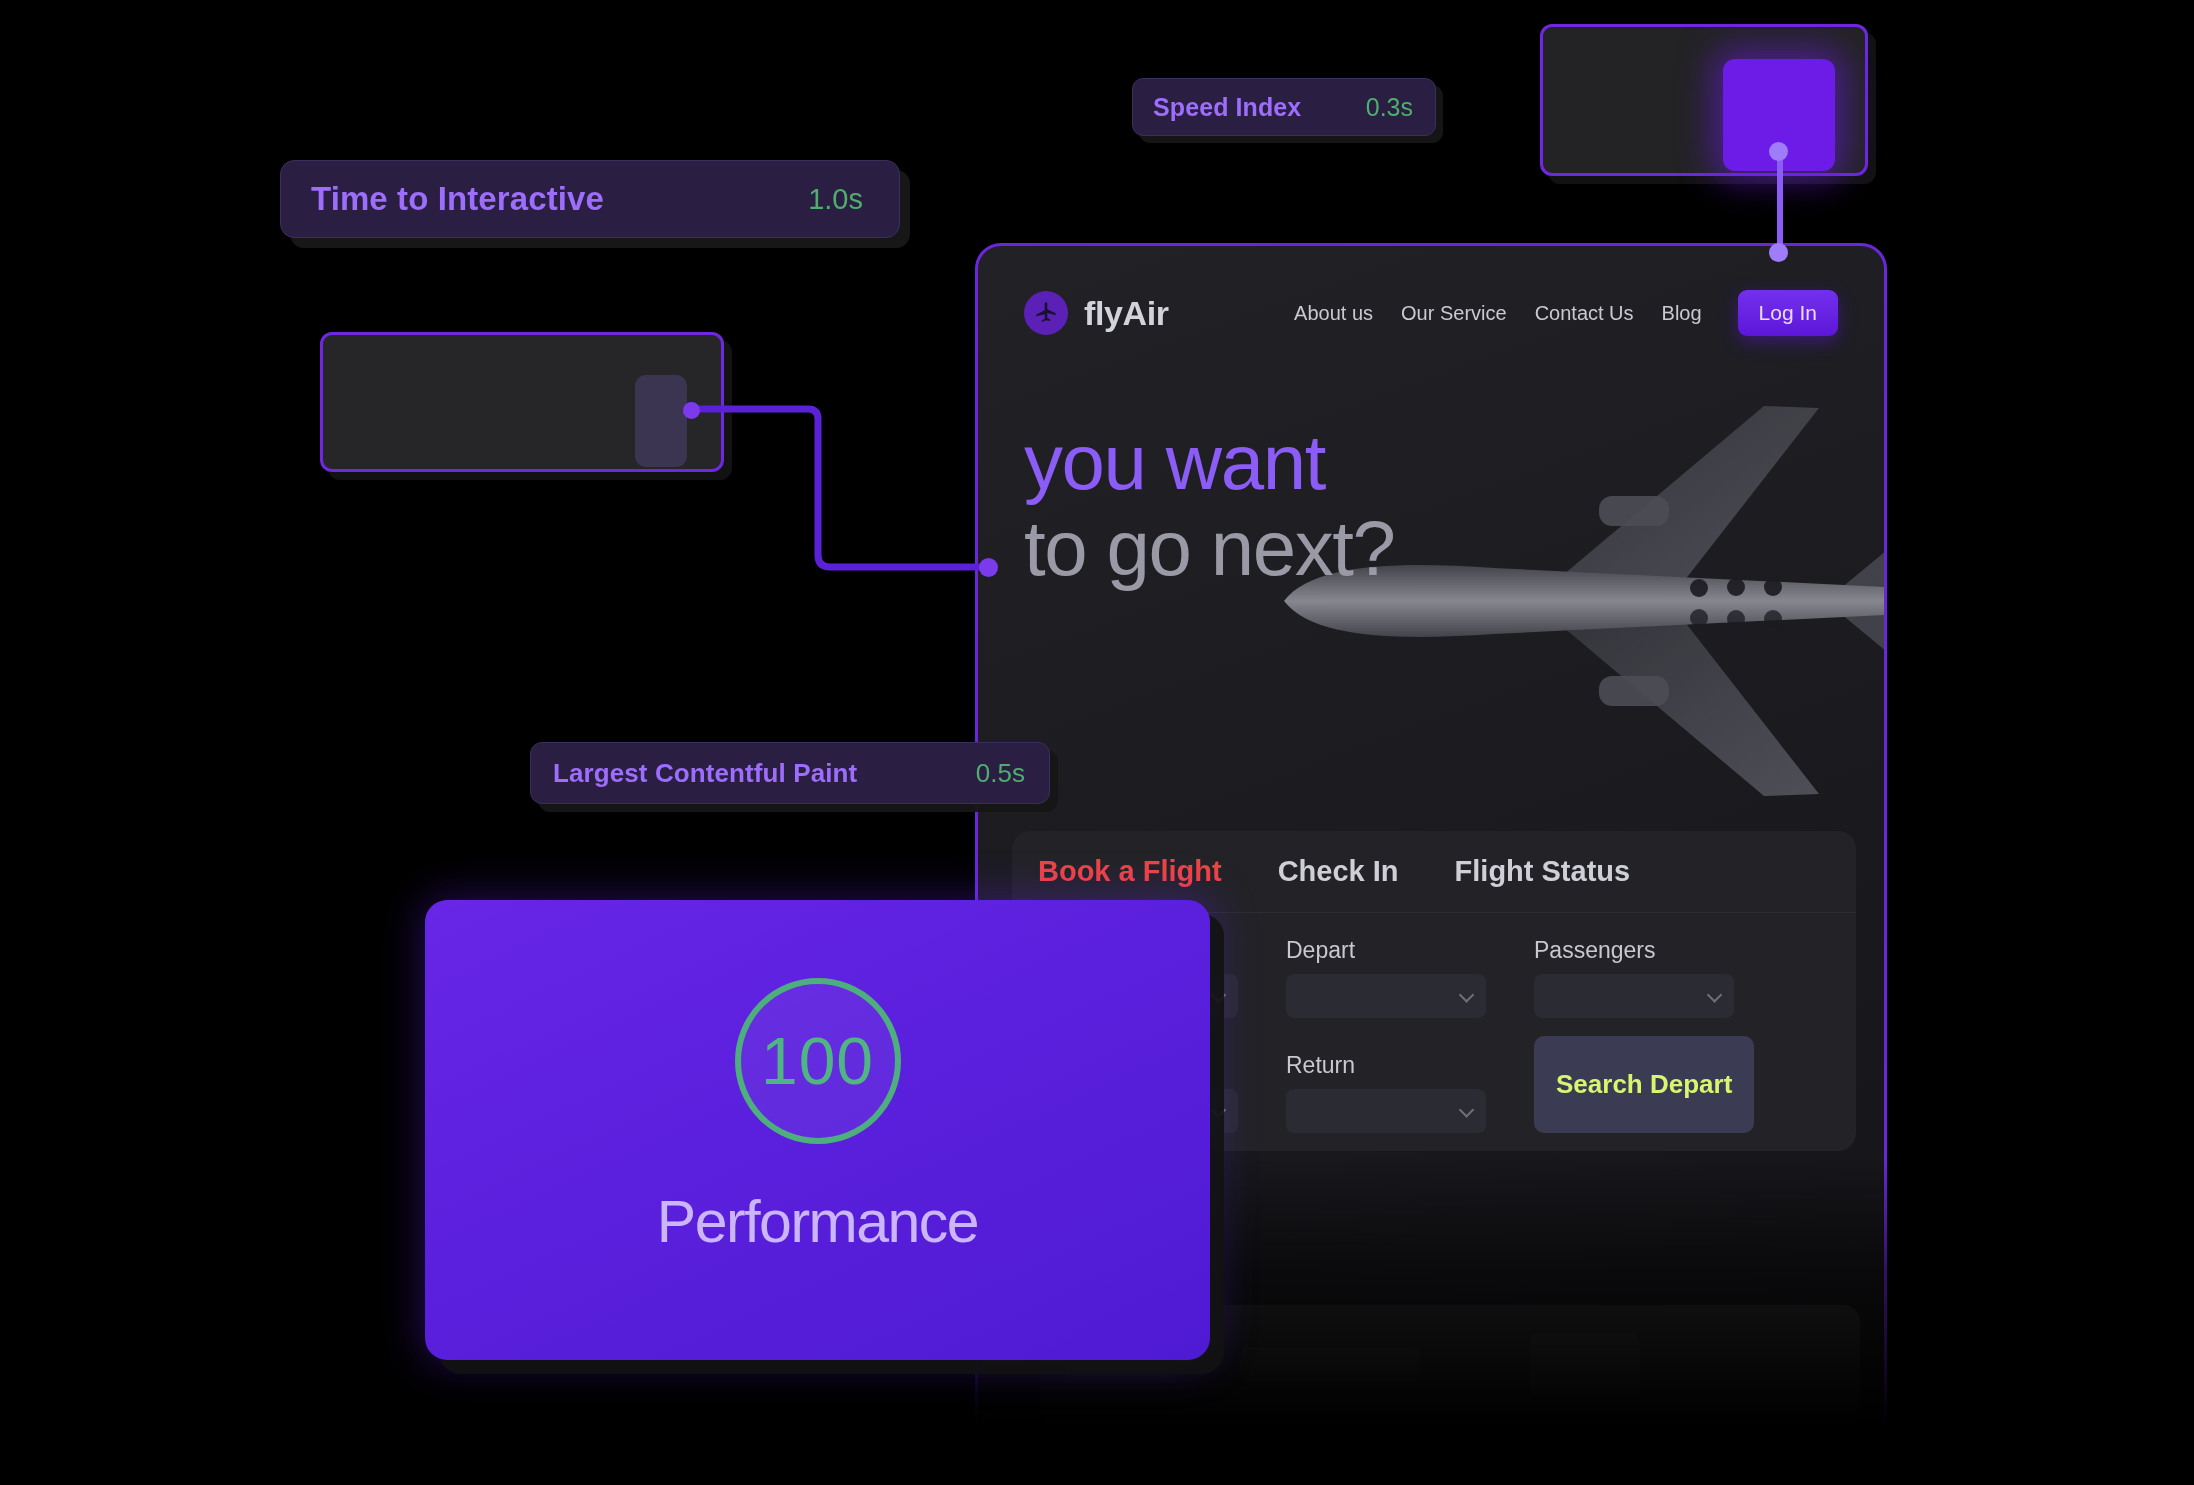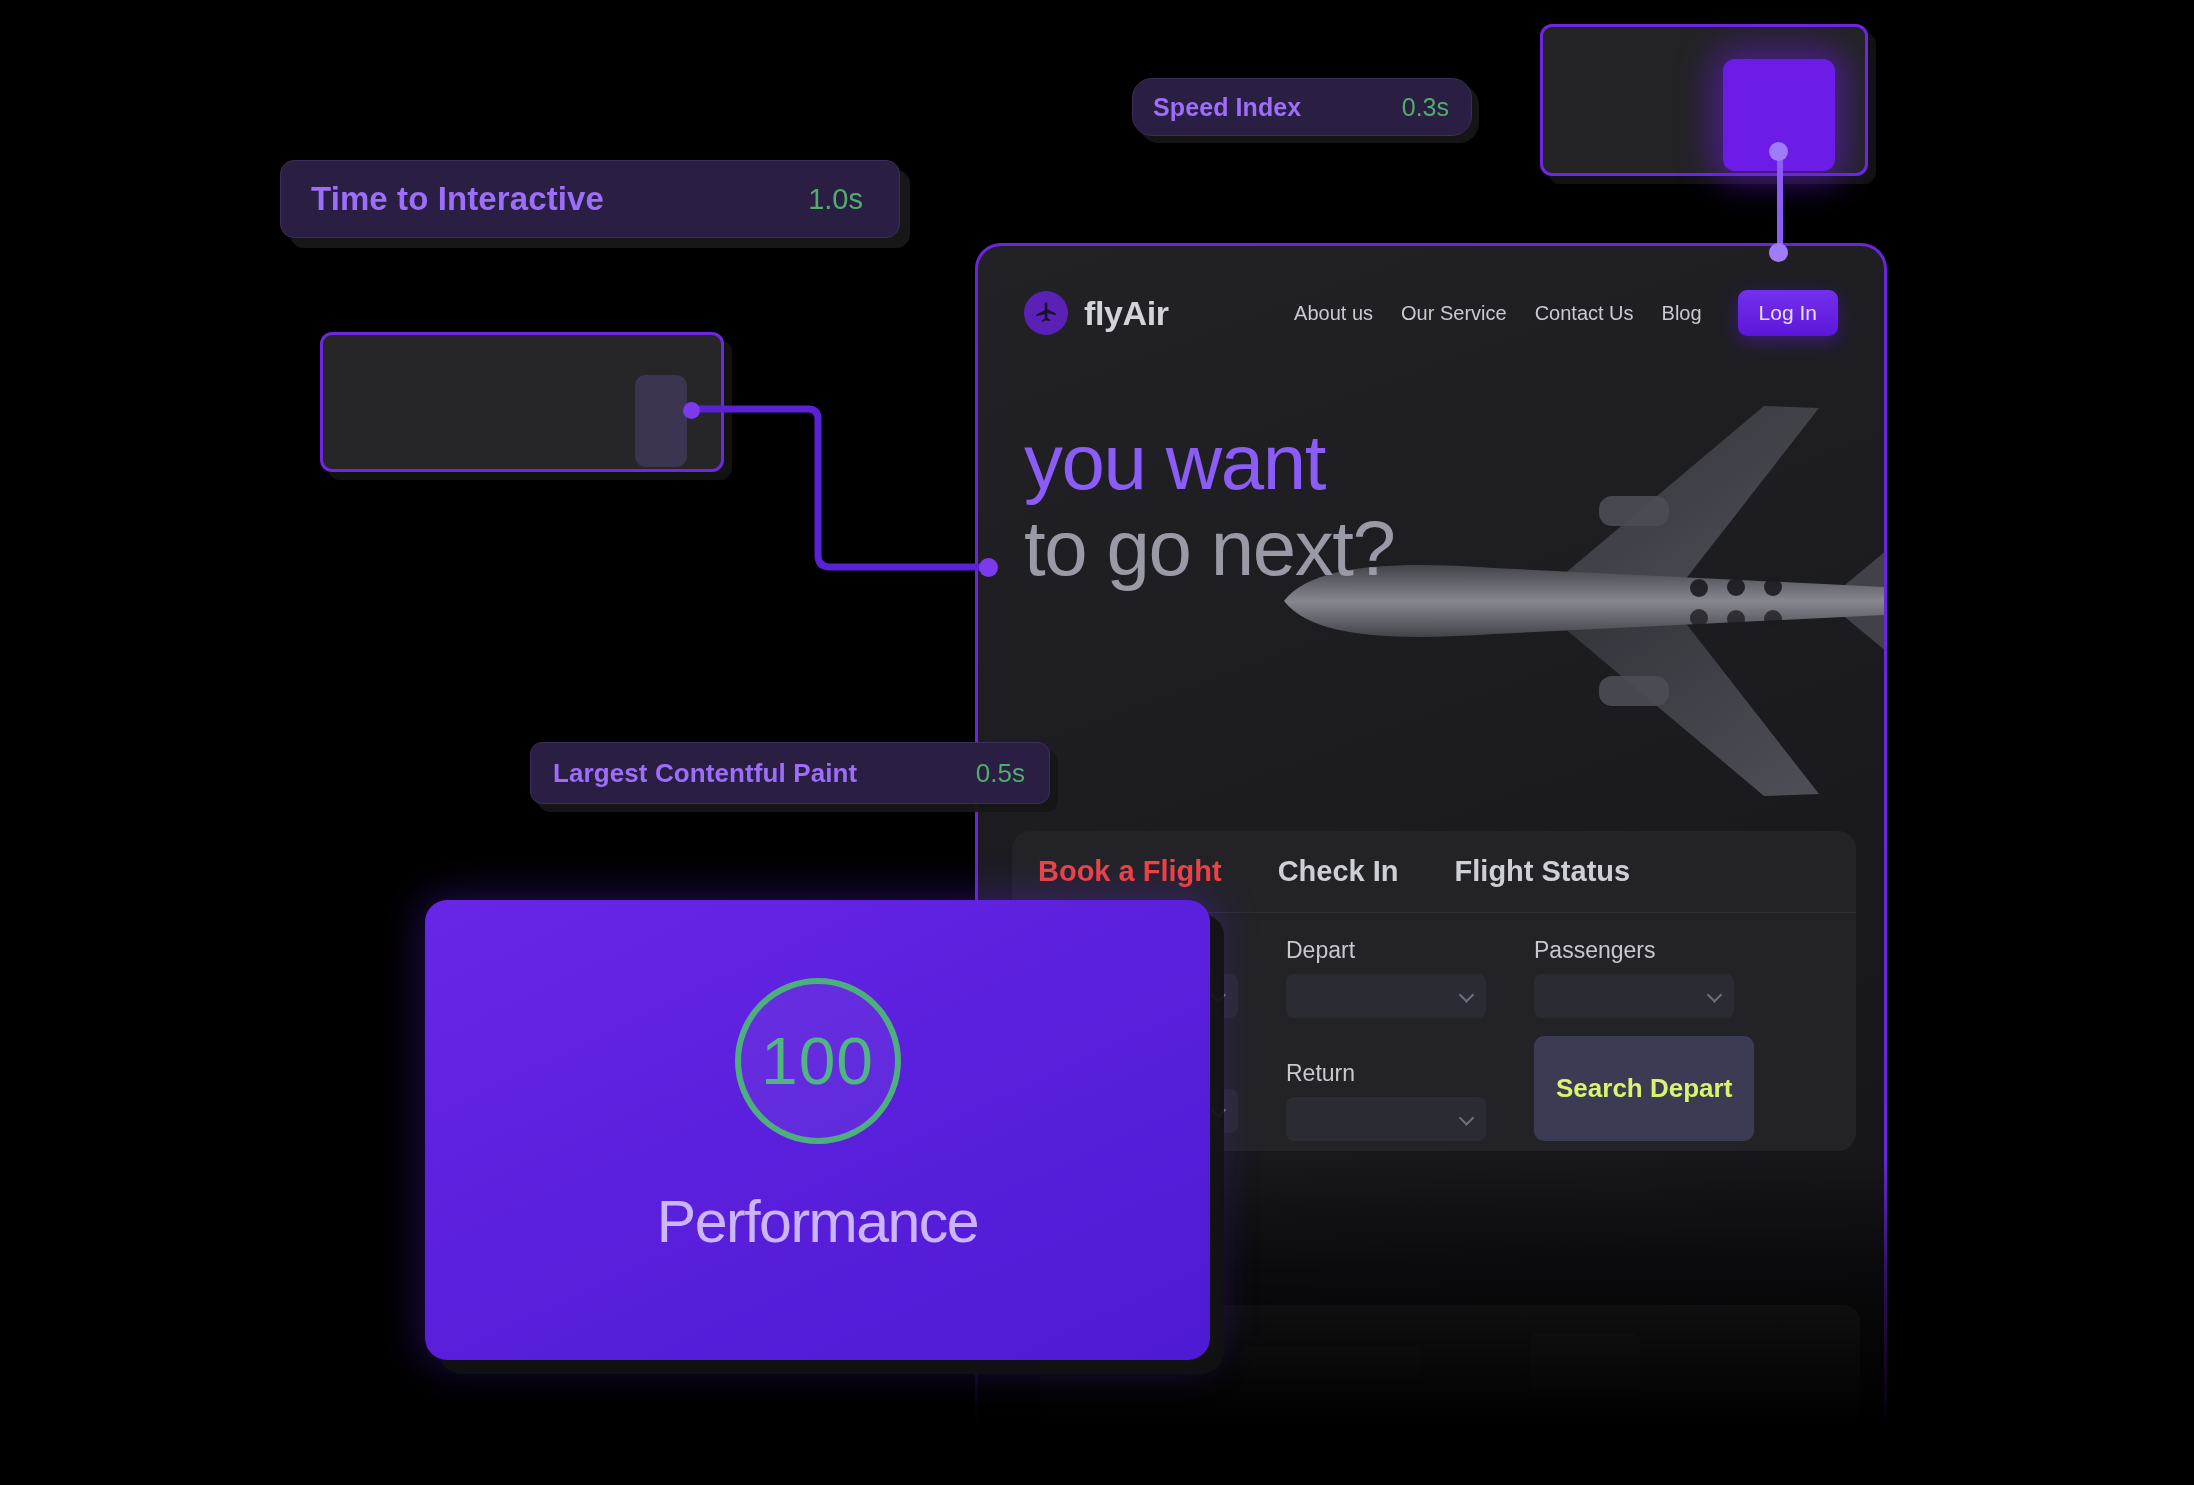--- a/index.html
+++ b/index.html
@@ -26,22 +26,22 @@
   .pill .pill-value { color: #4fae6e; font-weight: 500; white-space: nowrap; }
 
   #pill-tti {
     left: 280px; top: 160px; width: 620px; height: 78px;
     padding: 0 36px 0 30px; border-radius: 14px;
   }
   #pill-tti .pill-label { font-size: 33px; }
   #pill-tti .pill-value { font-size: 29px; }
 
   #pill-si {
-    left: 1132px; top: 78px; width: 340px; height: 58px;
-    padding: 0 22px 0 20px; border-radius: 20px;
+    left: 1132px; top: 78px; width: 304px; height: 58px;
+    padding: 0 22px 0 20px; border-radius: 11px;
     box-shadow: 7px 7px 0 rgba(22,22,22,0.95);
   }
   #pill-si .pill-label { font-size: 25px; }
   #pill-si .pill-value { font-size: 25px; }
 
   #pill-lcp {
     left: 530px; top: 742px; width: 520px; height: 62px;
     padding: 0 24px 0 22px; border-radius: 12px;
     box-shadow: 8px 8px 0 rgba(22,22,22,0.95);
   }
@@ -293,21 +293,21 @@
             <span class="chev"></span>
           </div>
         </div>
 
         <div style="margin-top:26px">
           <div class="field-label" style="visibility:hidden">.</div>
           <div class="field-select">
             <span class="chev"></span>
           </div>
         </div>
-        <div style="margin-top:34px">
+        <div style="margin-top:26px">
           <div class="field-label">Return</div>
           <div class="field-select">
             <span class="chev"></span>
           </div>
         </div>
         <button class="search-btn">Search Depart</button>
       </div>
     </div>
   </div>
 

